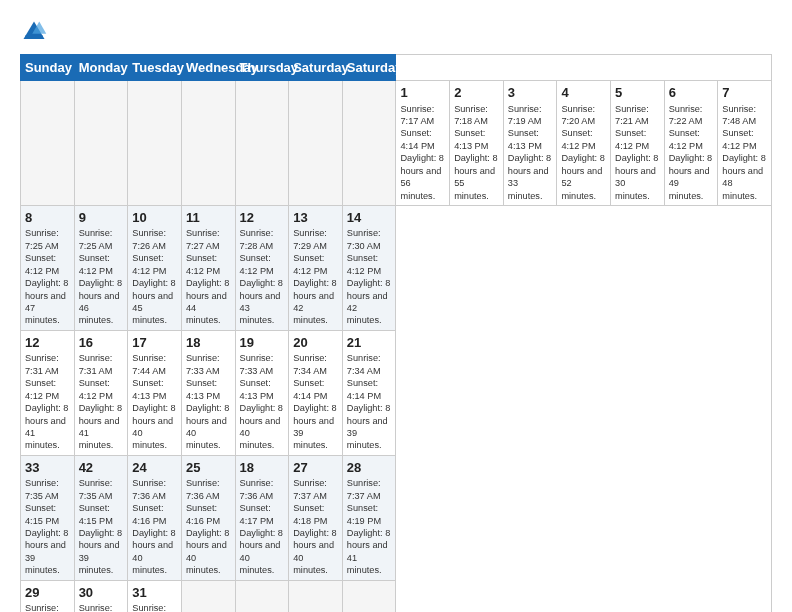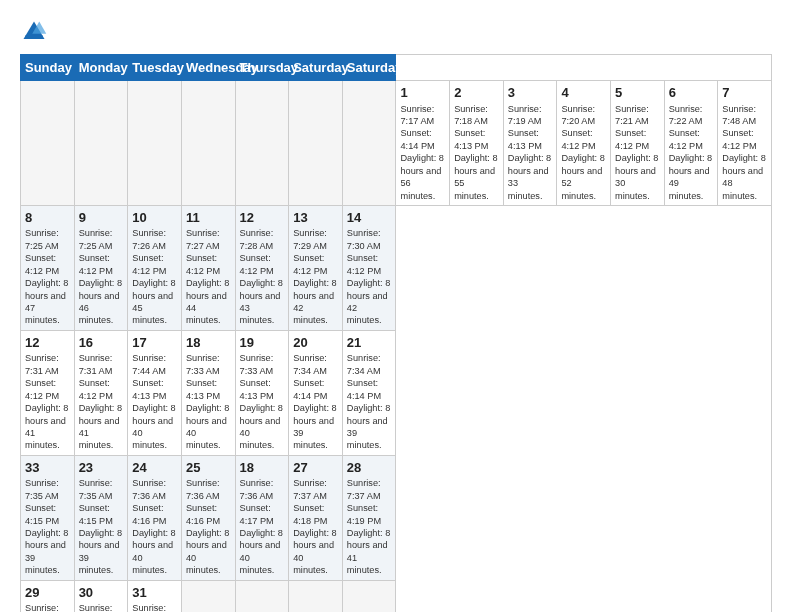--- a/index.html
+++ b/index.html
@@ -269,21 +269,21 @@
           </td>
         </tr>
         <tr>
           <td>
             <span class="day-num">33</span>
             <div>Sunrise: 7:35 AM</div>
             <div>Sunset: 4:15 PM</div>
             <div>Daylight: 8 hours and 39 minutes.</div>
           </td>
           <td>
-            <span class="day-num">23</span>
+            <span class="day-num">42</span>
             <div>Sunrise: 7:35 AM</div>
             <div>Sunset: 4:15 PM</div>
             <div>Daylight: 8 hours and 39 minutes.</div>
           </td>
           <td>
             <span class="day-num">24</span>
             <div>Sunrise: 7:36 AM</div>
             <div>Sunset: 4:16 PM</div>
             <div>Daylight: 8 hours and 40 minutes.</div>
           </td>

